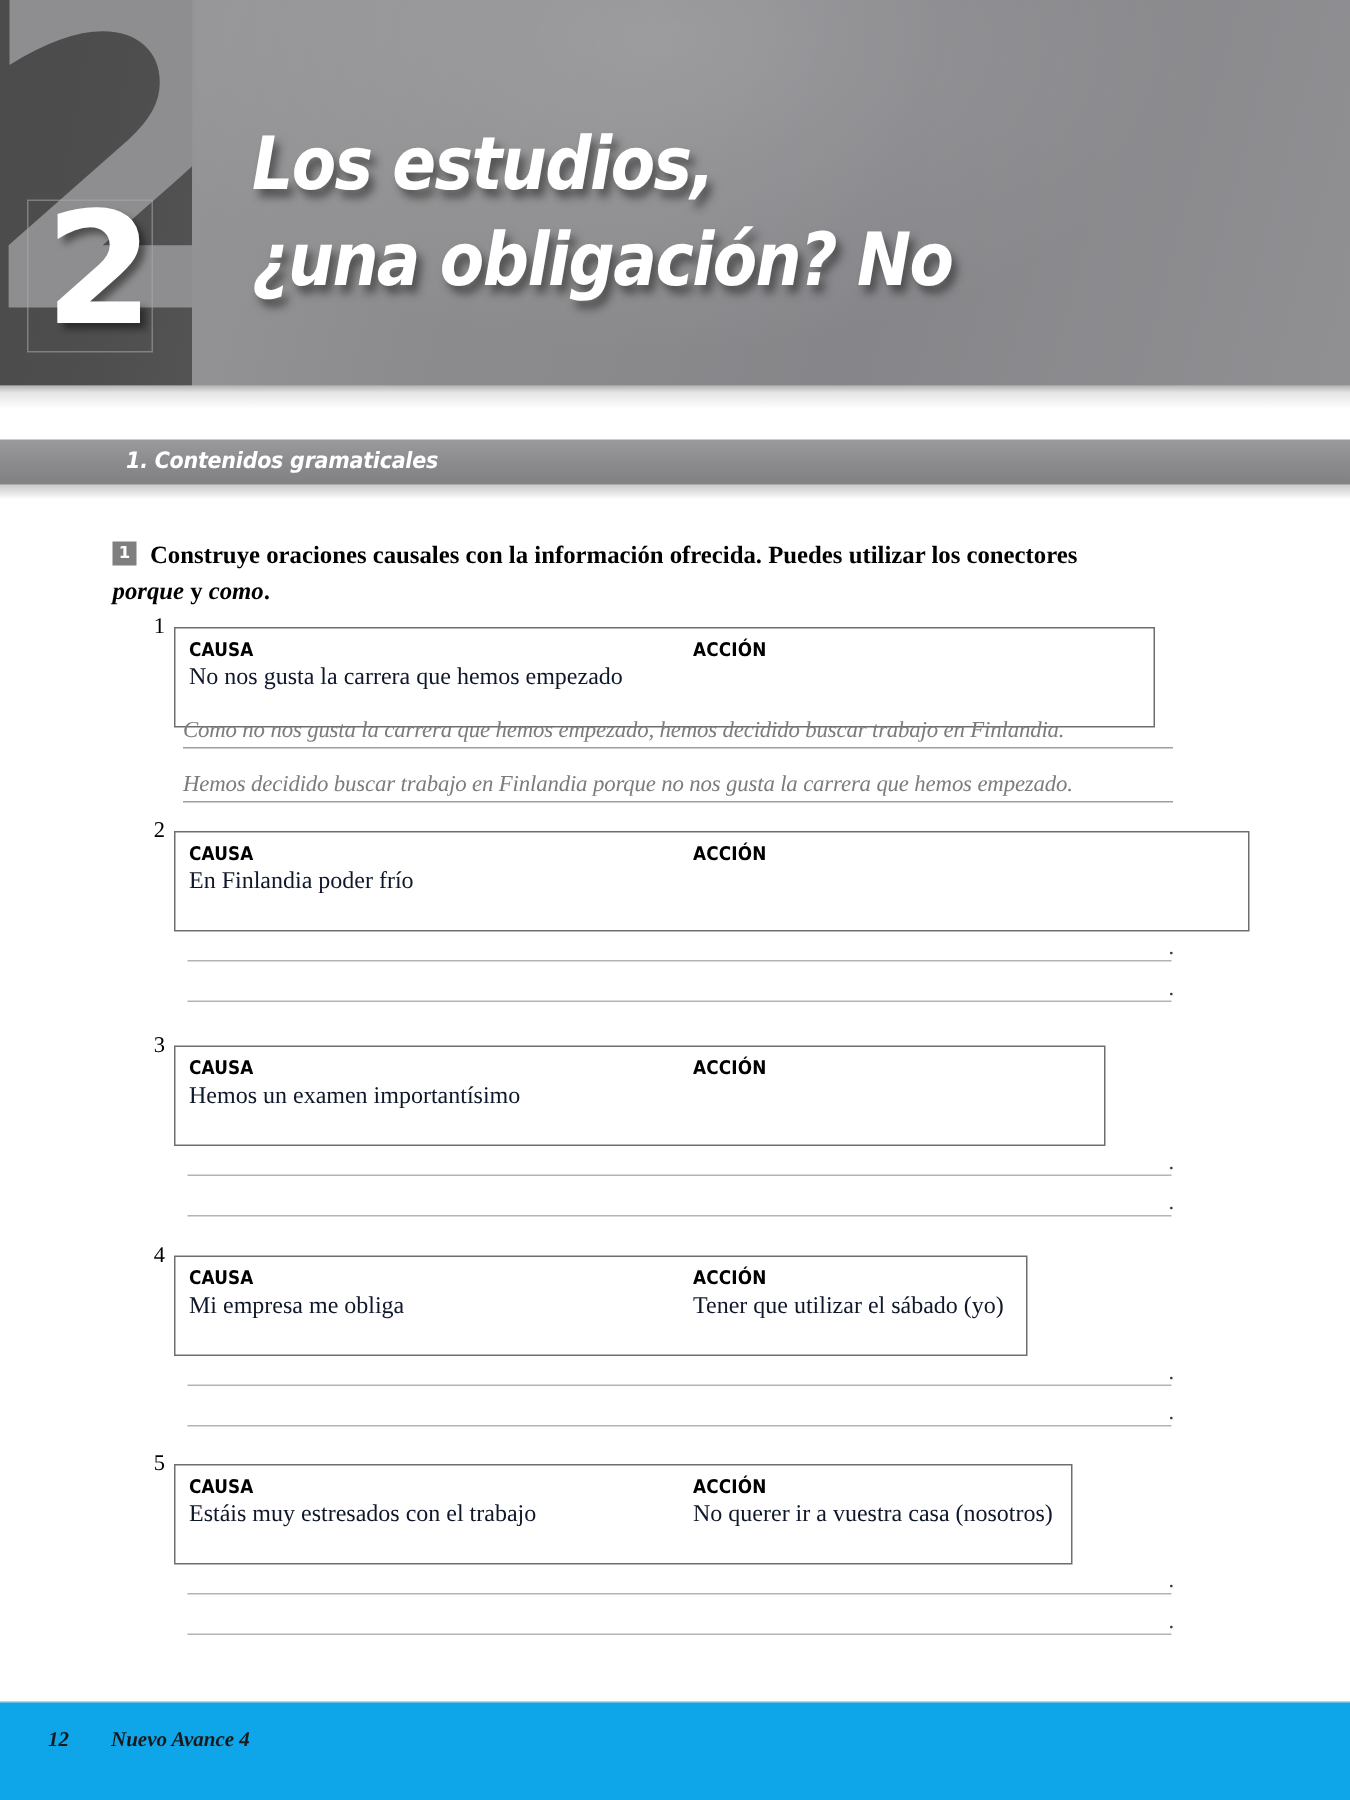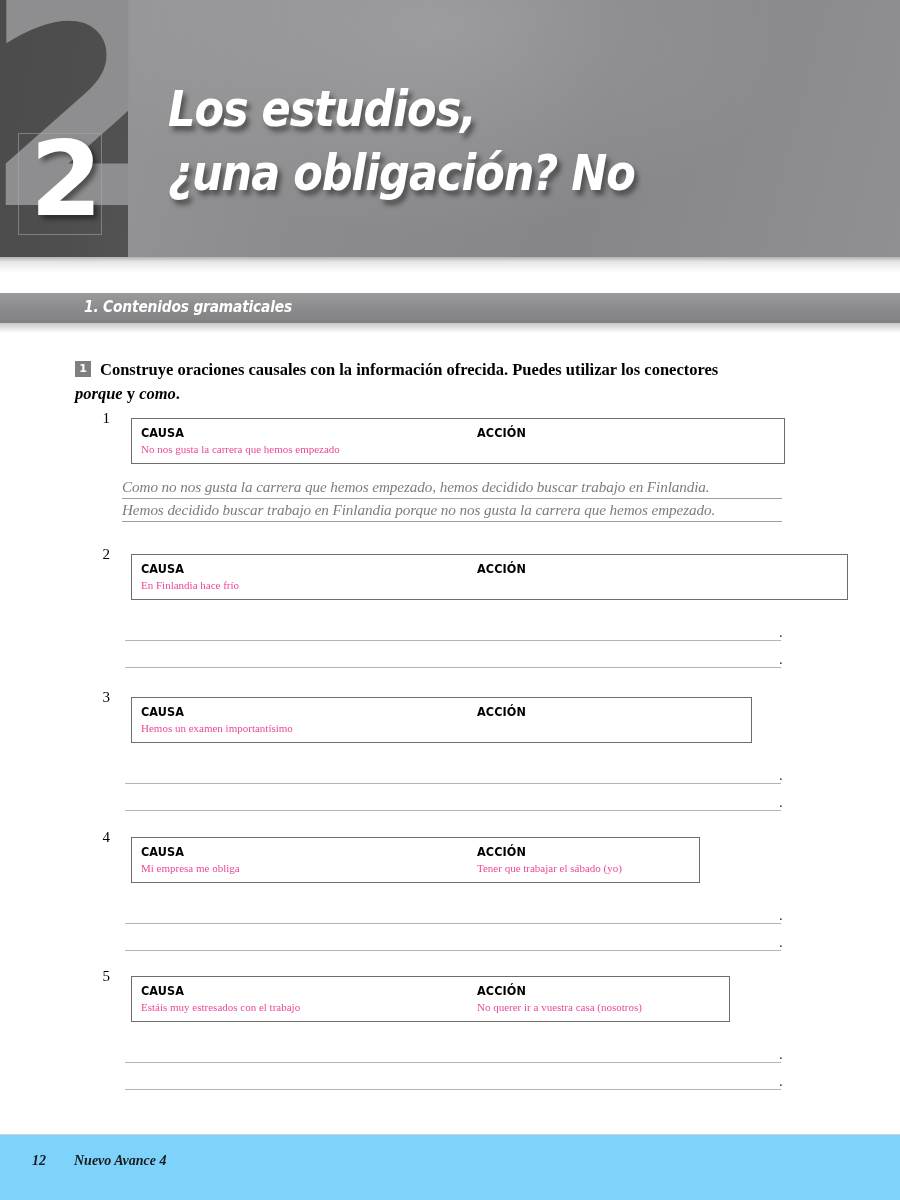--- a/index.html
+++ b/index.html
@@ -169,22 +169,21 @@
     width: 14px;
   }
   .cabox {
     position: absolute;
     left: 116px;
     top: 8px;
     box-sizing: border-box;
     border: 1.4px solid #6e6e6e;
     background: #fff;
     padding: 6px 9px 7px 9px;
-    height: 46px;
-    margin-left: 15px;
+    height: 67px;
   }
   .cabox-cols {
     position: relative;
     height: 100%;
   }
   .col {
     position: absolute;
     top: 0;
   }
   .col.cause { left: 0; }
@@ -193,22 +192,22 @@
     font-weight: 700;
     font-size: 12.5px;
     letter-spacing: 0.1px;
     color: #000;
     transform: scaleX(0.90);
     transform-origin: left top;
     margin-bottom: 3px;
   }
   .col-body {
     font-family: "Liberation Serif", serif;
-    font-size: 11px;
-    color: #ec4899;
+    font-size: 16px;
+    color: #0f172a;
     white-space: nowrap;
   }
 
   
   .ans-line {
     position: absolute;
     left: 125px;
     width: 656px;
     border-bottom: 1px solid #b4b4b4;
     height: 22px;
@@ -232,21 +231,21 @@
     padding-bottom: 2px;
     white-space: nowrap;
     letter-spacing: -0.1px;
   }
 
   
   .footer {
     position: absolute;
     left: 0; top: 1134px;
     width: 900px; height: 66px;
-    background: #7dd3fc;
+    background: #0ea5e9;
     border-top: 1px solid #d0d0d0;
   }
   .footer-inner {
     position: absolute;
     left: 32px;
     top: 18px;
     font-family: "Liberation Serif", serif;
     font-style: italic;
     font-weight: 700;
     font-size: 14px;
@@ -286,28 +285,28 @@
             <div class="col-head">CAUSA</div>
             <div class="col-body">No nos gusta la carrera que hemos empezado</div>
           </div>
           <div class="col" style="left: 336px;">
             <div class="col-head">ACCIÓN</div>
           </div>
         </div>
       </div>
     </div>
     <div class="example-line" style="top: 478px;">Como no nos gusta la carrera que hemos empezado, hemos decidido buscar trabajo en Finlandia.</div>
-    <div class="example-line" style="top: 501px; font-family: Liberation Serif, serif;">Hemos decidido buscar trabajo en Finlandia porque no nos gusta la carrera que hemos empezado.</div>
+    <div class="example-line" style="top: 514px; font-family: Liberation Serif, serif;">Hemos decidido buscar trabajo en Finlandia porque no nos gusta la carrera que hemos empezado.</div>
     <div class="item" style="top: 546px;">
       <div class="item-num">2</div>
       <div class="cabox" style="width: 717px;">
         <div class="cabox-cols">
           <div class="col cause">
             <div class="col-head">CAUSA</div>
-            <div class="col-body">En Finlandia hace frío</div>
+            <div class="col-body">En Finlandia poder frío</div>
           </div>
           <div class="col" style="left: 336px;">
             <div class="col-head">ACCIÓN</div>
           </div>
         </div>
       </div>
     </div>
     <div class="ans-line" style="top: 618px;"></div>
     <div class="ans-period" style="top: 624px;">.</div>
     <div class="ans-line" style="top: 645px;"></div>
@@ -333,21 +332,21 @@
     <div class="item" style="top: 829px;">
       <div class="item-num">4</div>
       <div class="cabox" style="width: 569px;">
         <div class="cabox-cols">
           <div class="col cause">
             <div class="col-head">CAUSA</div>
             <div class="col-body">Mi empresa me obliga</div>
           </div>
           <div class="col" style="left: 336px;">
             <div class="col-head">ACCIÓN</div>
-            <div class="col-body">Tener que trabajar el sábado (yo)</div>
+            <div class="col-body">Tener que utilizar el sábado (yo)</div>
           </div>
         </div>
       </div>
     </div>
     <div class="ans-line" style="top: 901px;"></div>
     <div class="ans-period" style="top: 907px;">.</div>
     <div class="ans-line" style="top: 928px;"></div>
     <div class="ans-period" style="top: 934px;">.</div>
     <div class="item" style="top: 968px;">
       <div class="item-num">5</div>

